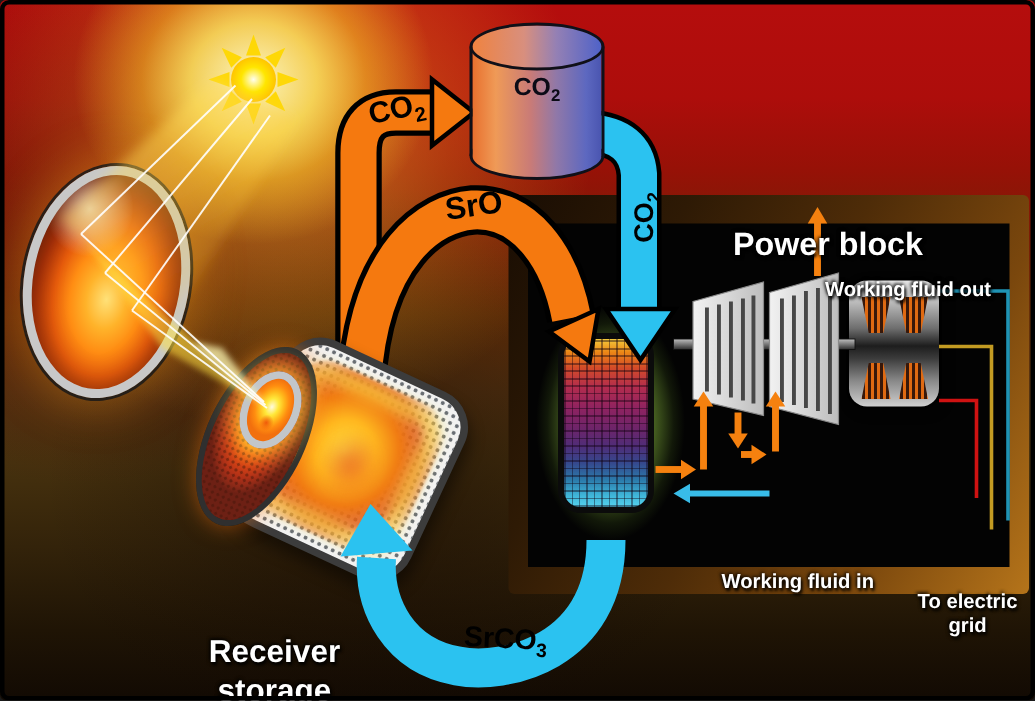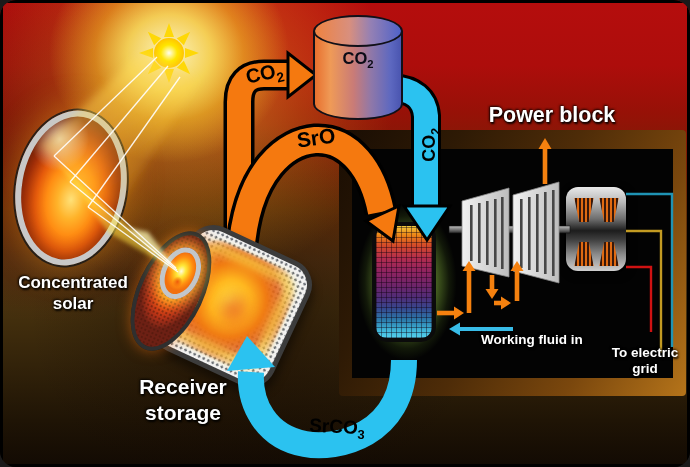--- a/index.html
+++ b/index.html
@@ -1,20 +1,20 @@
 <!DOCTYPE html>
 <html><head>
 <meta charset="utf-8">
 <style>
   * { box-sizing: border-box; margin: 0; padding: 0; }
   html,body { background:#1a1a1a; }
   .stage {
     position: relative; width: 690px; height: 467px; overflow: hidden;
     font-family: "Liberation Sans", sans-serif;
-    border-radius: 16px;
+    border-radius: 4px;
     background:
       radial-gradient(120px 110px at 169px 53px, rgba(255,252,200,.95) 0%, rgba(255,238,100,.8) 35%, rgba(255,210,40,.45) 62%, rgba(255,190,20,0) 100%),
       radial-gradient(210px 190px at 185px 95px, rgba(255,215,60,.5) 0%, rgba(255,200,40,.22) 55%, rgba(255,200,40,0) 100%),
       radial-gradient(260px 240px at 55px 145px, rgba(80,10,6,.5), rgba(80,10,6,0) 75%),
       radial-gradient(300px 260px at 255px 320px, rgba(22,10,3,.55), rgba(22,10,3,0) 75%),
       linear-gradient(180deg,#b50d0d 0%,#ad0d0b 14%,#971107 24%,#7c1d06 34%,#683008 45%,#553311 56%,#46310e 66%,#33230a 78%,#1f1405 90%,#120a03 100%);
   }
   .abs { position:absolute; left:0; top:0; pointer-events:none; }
 
   
@@ -109,21 +109,21 @@
     border:5px solid #c2c6ca;
     background: radial-gradient(closest-side at 50% 45%, #fffbe0 0%, #ffe83a 30%, #ffb61a 55%, #ff8d10 75%, #f2700e 100%);
     box-shadow: 0 0 16px 4px rgba(255,220,60,.8);
   }
   .ap-spot { position:absolute; left:9px; top:24px; width:12px; height:14px; border-radius:50%;
     background: radial-gradient(50% 50%, #f05a0a, rgba(240,90,10,0) 80%); }
 
   
   .lbl { position:absolute; font-weight:bold; color:#fff;
     text-shadow: 0 0 3px rgba(0,0,0,.9), 1px 2px 2px rgba(0,0,0,.9), -1px -1px 2px rgba(0,0,0,.6);
-    line-height:1.25; }
+    line-height:1.25;margin-top:48px; }
   .chem { position:absolute; font-weight:bold; color:#000; line-height:1; }
   sub { font-size:68%; }
   .frame-border { position:absolute; left:0; top:0; width:690px; height:467px;
     border:3px solid #000; border-radius:6px; pointer-events:none; }
 </style>
 </head>
 <body>
 
 <div class="stage">
 
@@ -292,28 +292,25 @@
           <stop offset="100%" stop-color="#2bc2f0"></stop>
         </linearGradient>
     </defs>
     <path d="M404 338 L404 366" stroke="url(#gTeal)" stroke-width="26" fill="none"></path>
     <path d="M404 360 C404 436 336 450 305 444 C266 437 249 404 251 372" stroke="#2bc2f0" stroke-width="26" fill="none"></path>
     <polygon points="247,336 227,371 275,367" fill="#2bc2f0"></polygon>
   </svg>
 
   <div class="abs" style="width:690px;height:467px;">
     <div class="lbl" style="left:452px;top:102px;width:200px;text-align:center;font-size:21.5px;">Power block</div>
-    <div class="lbl" style="left:6px;top:272px;width:134px;text-align:center;font-size:17px;">
-      <div>Concentrated</div>
-        <div>solar</div>
-    </div>
     <div class="lbl" style="left:123px;top:374px;width:120px;text-align:center;font-size:21px;">
       <div>Receiver</div>
         <div>storage</div>
     </div>
+    <div class="lbl" style="left:550px;top:137px;font-size:13.5px;">Working fluid out</div>
     <div class="lbl" style="left:607px;top:345px;width:76px;text-align:center;font-size:13.5px;line-height:1.2;">
       <div>To electric</div>
         <div>grid</div>
     </div>
     <div class="lbl" style="left:481px;top:332px;font-size:13.5px;">Working fluid in</div>
     <div class="chem" style="left:246px;top:63px;font-size:20px;transform:rotate(-12deg);">
       <span>CO</span><sub>2</sub>
     </div>
     <div class="chem" style="left:297px;top:127px;font-size:21px;transform:rotate(-8deg);">
       <span>SrO</span><sub></sub>

